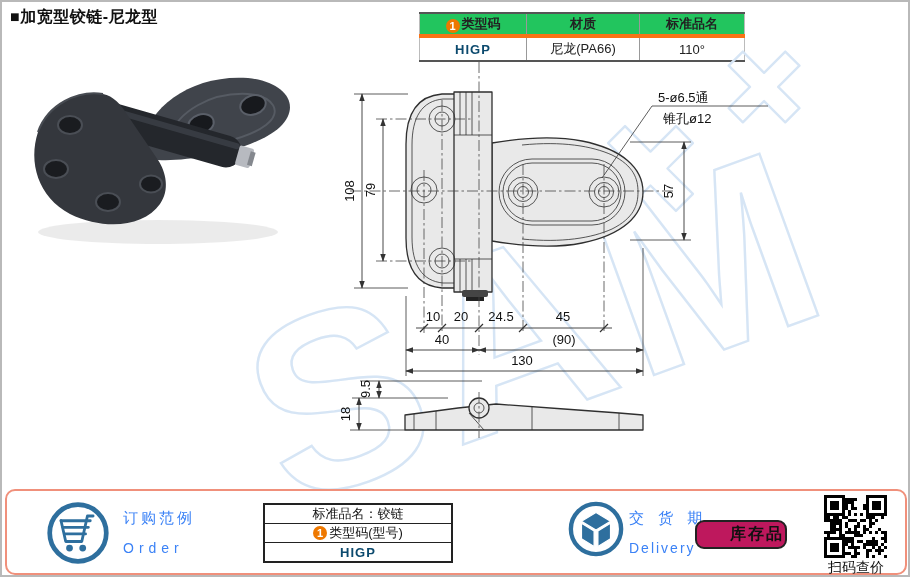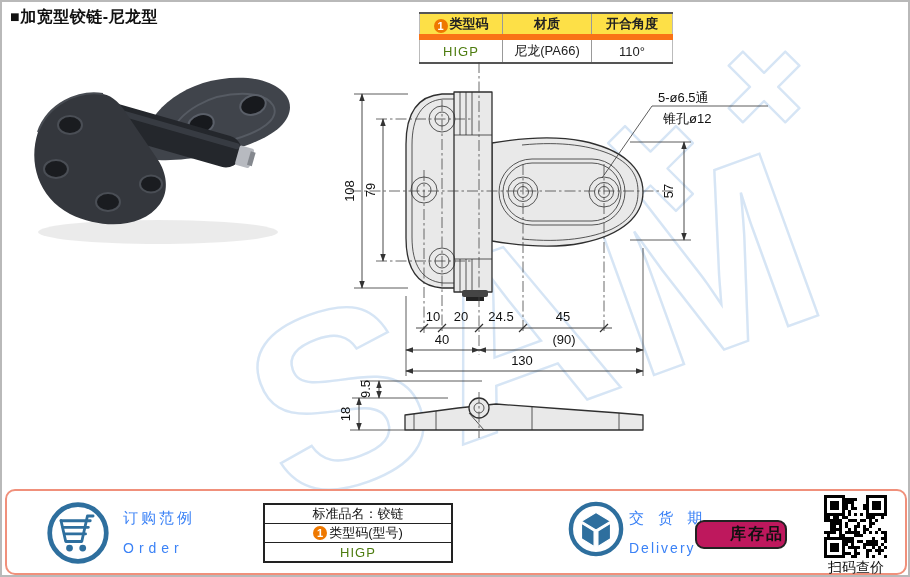--- a/index.html
+++ b/index.html
@@ -1,28 +1,28 @@
 <!DOCTYPE html>
 <html><head>
 <meta charset="utf-8">
 <style>
   html,body{margin:0;padding:0;background:#fff;}
   .page{position:relative;width:910px;height:577px;background:#fff;border:2px solid #b9b9b9;
         box-sizing:border-box;overflow:hidden;font-family:"Liberation Sans","DejaVu Sans",sans-serif;}
   .title{position:absolute;left:8px;top:5px;font-size:16px;font-weight:bold;color:#111;letter-spacing:.5px;}
   
   .spec{position:absolute;left:417px;top:10px;border-collapse:collapse;font-size:13px;color:#222;}
-  .spec th{background:#fde047;font-weight:bold;padding:1px 10px;border-top:2px solid #555;
-           border-bottom:6px solid #f97316;white-space:nowrap;}
+  .spec th{background:#22c55e;font-weight:bold;padding:1px 22px;border-top:2px solid #555;
+           border-bottom:4px solid #f97316;white-space:nowrap;}
   .spec td{padding:2px 6px;border-bottom:2px solid #555;text-align:center;white-space:nowrap;}
   .spec th+th,.spec td+td{border-left:1px solid #999;}
   .spec th:first-child,.spec td:first-child{border-left:1px solid #bbb;}
   .spec th:last-child,.spec td:last-child{border-right:1px solid #bbb;}
   .w1{min-width:62px}.w2{min-width:68px}.w3{min-width:60px}
-  .blue{color:#4d7c0f;font-weight:normal;letter-spacing:1px;}
+  .blue{color:#0c4a6e;font-weight:bold;letter-spacing:1px;}
   .badge{display:inline-flex;align-items:center;justify-content:center;width:14px;height:14px;
          border-radius:50%;background:#ee7800;color:#fff;font-size:11px;font-weight:bold;
          margin-right:2px;vertical-align:-2px;line-height:14px;}
   
   .draw{position:absolute;left:0;top:0;}
   .ol{fill:#e9e9e9;stroke:#2f2f2f;stroke-width:1.3;stroke-linejoin:round;}
   .thin{stroke:#2f2f2f;stroke-width:.8;fill:none;}
   .cl{stroke:#444;stroke-width:.8;fill:none;stroke-dasharray:11 3 2.5 3;}
   .dim{stroke:#333;stroke-width:.9;fill:none;}
   .ext{stroke:#333;stroke-width:.8;fill:none;}
@@ -49,21 +49,21 @@
 
 <div class="page">
 
   <div class="title">■加宽型铰链-尼龙型</div>
 
   <table class="spec">
     <tbody>
         <tr>
       <th class="w1"><span class="badge">1</span><span>类型码</span></th>
       <th class="w2">材质</th>
-      <th class="w3">开合角度</th>
+      <th class="w3">标准品名</th>
     </tr>
     <tr>
       <td class="blue">HIGP</td>
       <td>尼龙(PA66)</td>
       <td>110°</td>
     </tr>
   </tbody>
     </table>
 
   <svg class="draw" style="left:6px;top:30px" width="306" height="220" viewBox="0 0 306 220">

